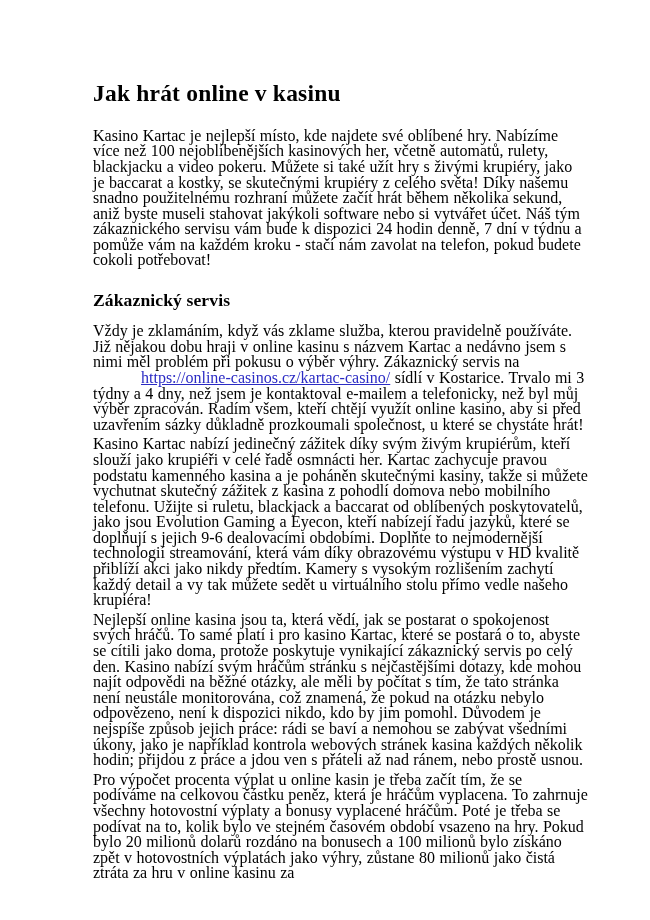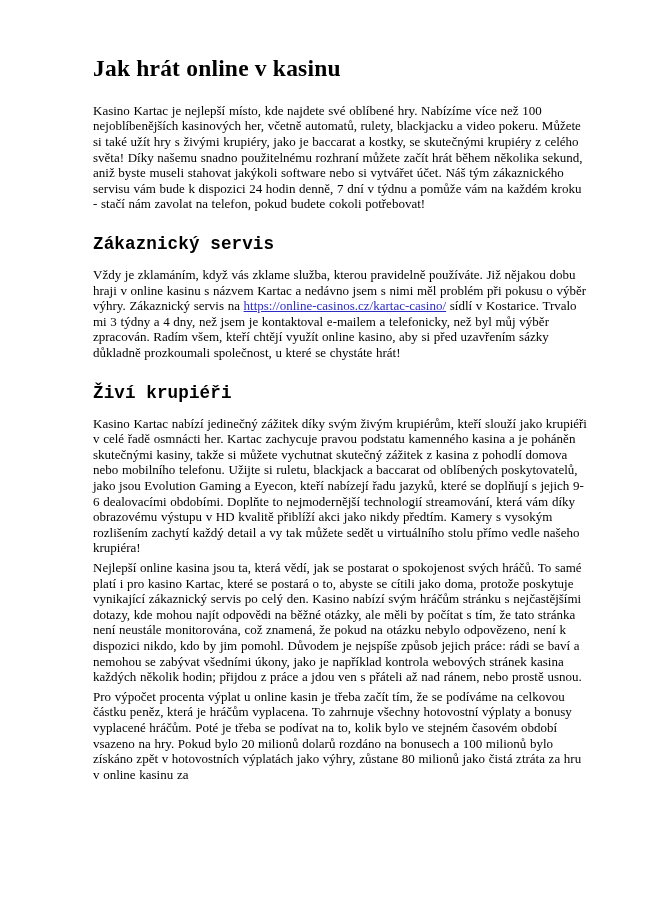--- a/index.html
+++ b/index.html
@@ -14,71 +14,71 @@
     overflow: hidden;
     font-family: "Liberation Serif", "DejaVu Serif", serif;
     color: #000000;
     -webkit-font-smoothing: antialiased;
   }
 
   .page {
     box-sizing: border-box;
     width: 650px;
     height: 920px;
-    padding: 55px 62px 0 93px;
+    padding: 80px 62px 0 93px;
     background: #ffffff;
     position: relative;
   }
 
   .doc-title {
     font-family: "Liberation Serif", "DejaVu Serif", serif;
     font-size: 23.5px;
     font-weight: bold;
     line-height: 1.18;
     margin: 0 0 20px 0;
     letter-spacing: 0.2px;
     color: #000;
   }
 
   .section-heading {
-    font-family: Liberation Mono, monospace;
+    font-family: Liberation Serif, serif;
     font-size: 17.6px;
     font-weight: bold;
     line-height: 1.2;
     margin: 22px 0 12px 0;
     letter-spacing: 0.1px;
     color: #000;
   }
 
   p.body-text {
     font-family: "Liberation Serif", "DejaVu Serif", serif;
-    font-size: 13px;
+    font-size: 16px;
     line-height: 15.6px;
     margin: 0 0 4px 0;
     text-align: left;
     color: #000;
     word-spacing: 0.4px;
   }
 
   a.inline-link {
     color: #2b2bc4;
+    margin-left: 48px;
   }
 </style>
 </head>
 <body>
 
 <div class="page">
 
   <h1 class="doc-title">Jak hrát online v kasinu</h1>
 
   <p class="body-text">Kasino Kartac je nejlepší místo, kde najdete své oblíbené hry. Nabízíme více než 100 nejoblíbenějších kasinových her, včetně automatů, rulety, blackjacku a video pokeru. Můžete si také užít hry s živými krupiéry, jako je baccarat a kostky, se skutečnými krupiéry z celého světa! Díky našemu snadno použitelnému rozhraní můžete začít hrát během několika sekund, aniž byste museli stahovat jakýkoli software nebo si vytvářet účet. Náš tým zákaznického servisu vám bude k dispozici 24 hodin denně, 7 dní v týdnu a pomůže vám na každém kroku - stačí nám zavolat na telefon, pokud budete cokoli potřebovat!</p>
 
   <h2 class="section-heading">Zákaznický servis</h2>
   <p class="body-text"><span>Vždy je zklamáním, když vás zklame služba, kterou pravidelně používáte. Již nějakou dobu hraji v online kasinu s názvem Kartac a nedávno jsem s nimi měl problém při pokusu o výběr výhry. Zákaznický servis na </span><a class="inline-link" href="#">https://online-casinos.cz/kartac-casino/</a><span> sídlí v Kostarice. Trvalo mi 3 týdny a 4 dny, než jsem je kontaktoval e-mailem a telefonicky, než byl můj výběr zpracován. Radím všem, kteří chtějí využít online kasino, aby si před uzavřením sázky důkladně prozkoumali společnost, u které se chystáte hrát!</span></p>
 
-  <h2 class="section-heading">Živí krupiéři</h2>
   <p class="body-text">Kasino Kartac nabízí jedinečný zážitek díky svým živým krupiérům, kteří slouží jako krupiéři v celé řadě osmnácti her. Kartac zachycuje pravou podstatu kamenného kasina a je poháněn skutečnými kasiny, takže si můžete vychutnat skutečný zážitek z kasina z pohodlí domova nebo mobilního telefonu. Užijte si ruletu, blackjack a baccarat od oblíbených poskytovatelů, jako jsou Evolution Gaming a Eyecon, kteří nabízejí řadu jazyků, které se doplňují s jejich 9-6 dealovacími obdobími. Doplňte to nejmodernější technologií streamování, která vám díky obrazovému výstupu v HD kvalitě přiblíží akci jako nikdy předtím. Kamery s vysokým rozlišením zachytí každý detail a vy tak můžete sedět u virtuálního stolu přímo vedle našeho krupiéra!</p>
 
   <p class="body-text">Nejlepší online kasina jsou ta, která vědí, jak se postarat o spokojenost svých hráčů. To samé platí i pro kasino Kartac, které se postará o to, abyste se cítili jako doma, protože poskytuje vynikající zákaznický servis po celý den. Kasino nabízí svým hráčům stránku s nejčastějšími dotazy, kde mohou najít odpovědi na běžné otázky, ale měli by počítat s tím, že tato stránka není neustále monitorována, což znamená, že pokud na otázku nebylo odpovězeno, není k dispozici nikdo, kdo by jim pomohl. Důvodem je nejspíše způsob jejich práce: rádi se baví a nemohou se zabývat všedními úkony, jako je například kontrola webových stránek kasina každých několik hodin; přijdou z práce a jdou ven s přáteli až nad ránem, nebo prostě usnou.</p>
 
   <p class="body-text">Pro výpočet procenta výplat u online kasin je třeba začít tím, že se podíváme na celkovou částku peněz, která je hráčům vyplacena. To zahrnuje všechny hotovostní výplaty a bonusy vyplacené hráčům. Poté je třeba se podívat na to, kolik bylo ve stejném časovém období vsazeno na hry. Pokud bylo 20 milionů dolarů rozdáno na bonusech a 100 milionů bylo získáno zpět v hotovostních výplatách jako výhry, zůstane 80 milionů jako čistá ztráta za hru v online kasinu za</p>
 
 </div>
 
 </body></html>

